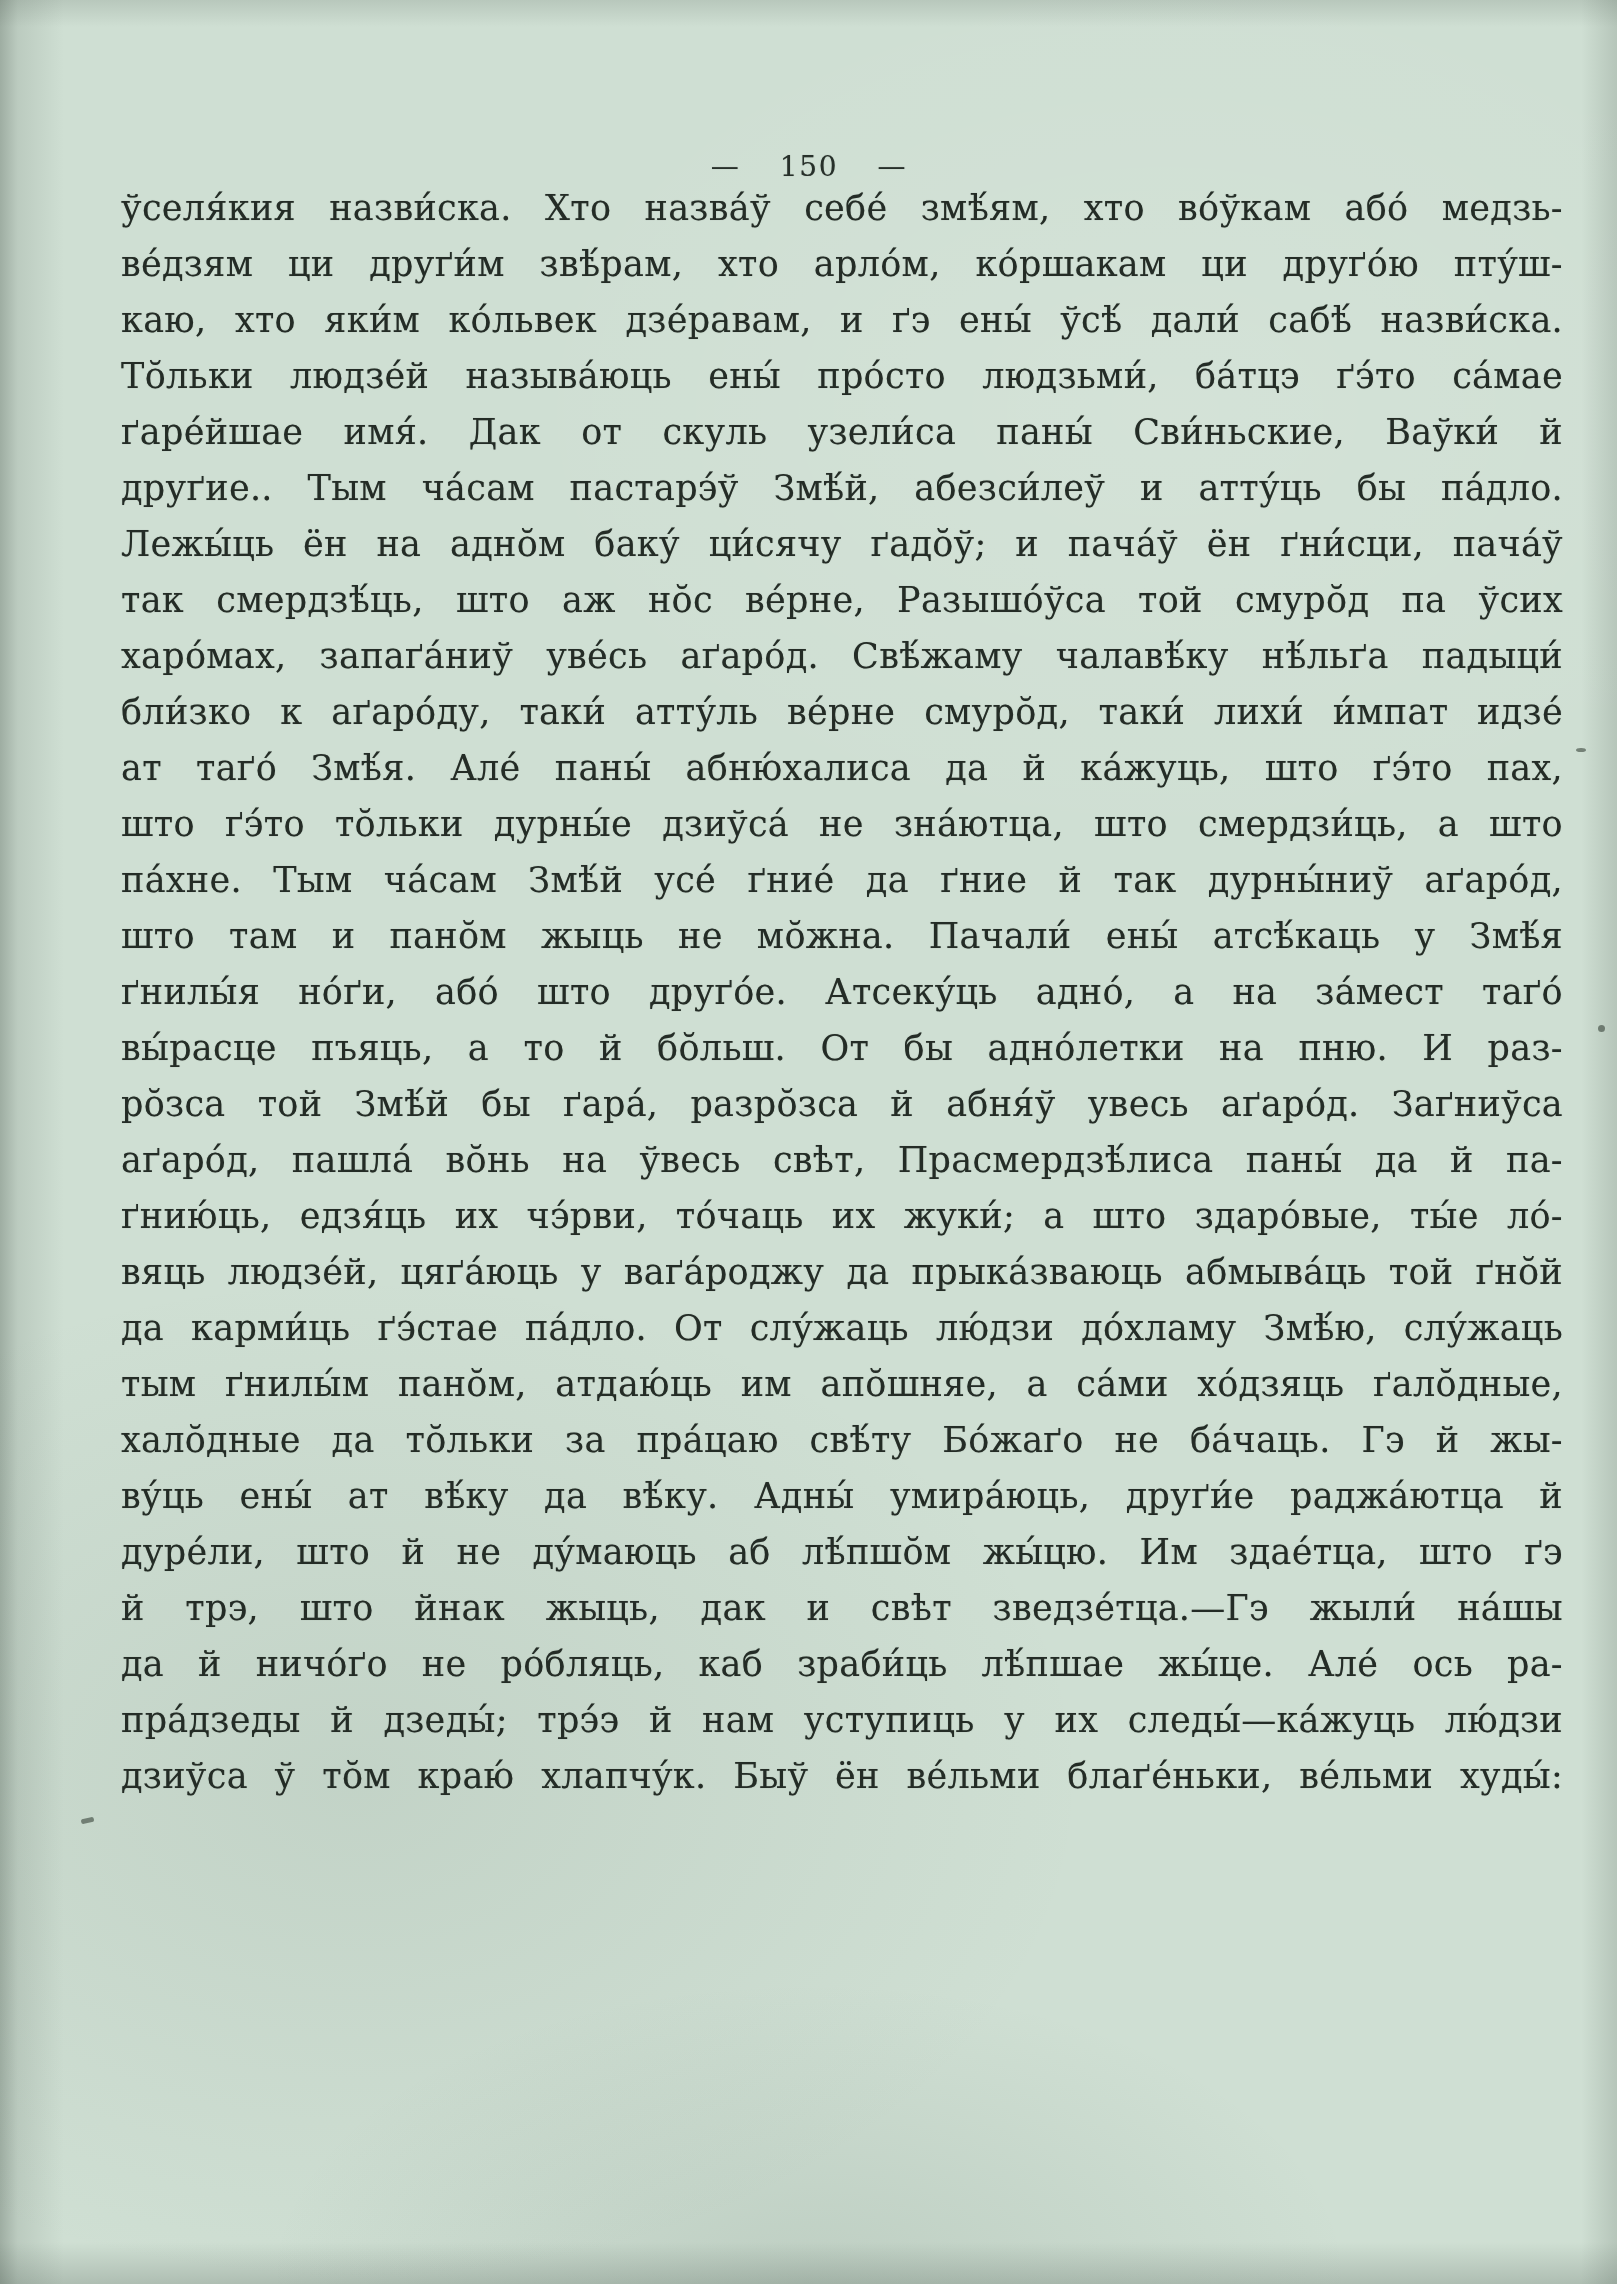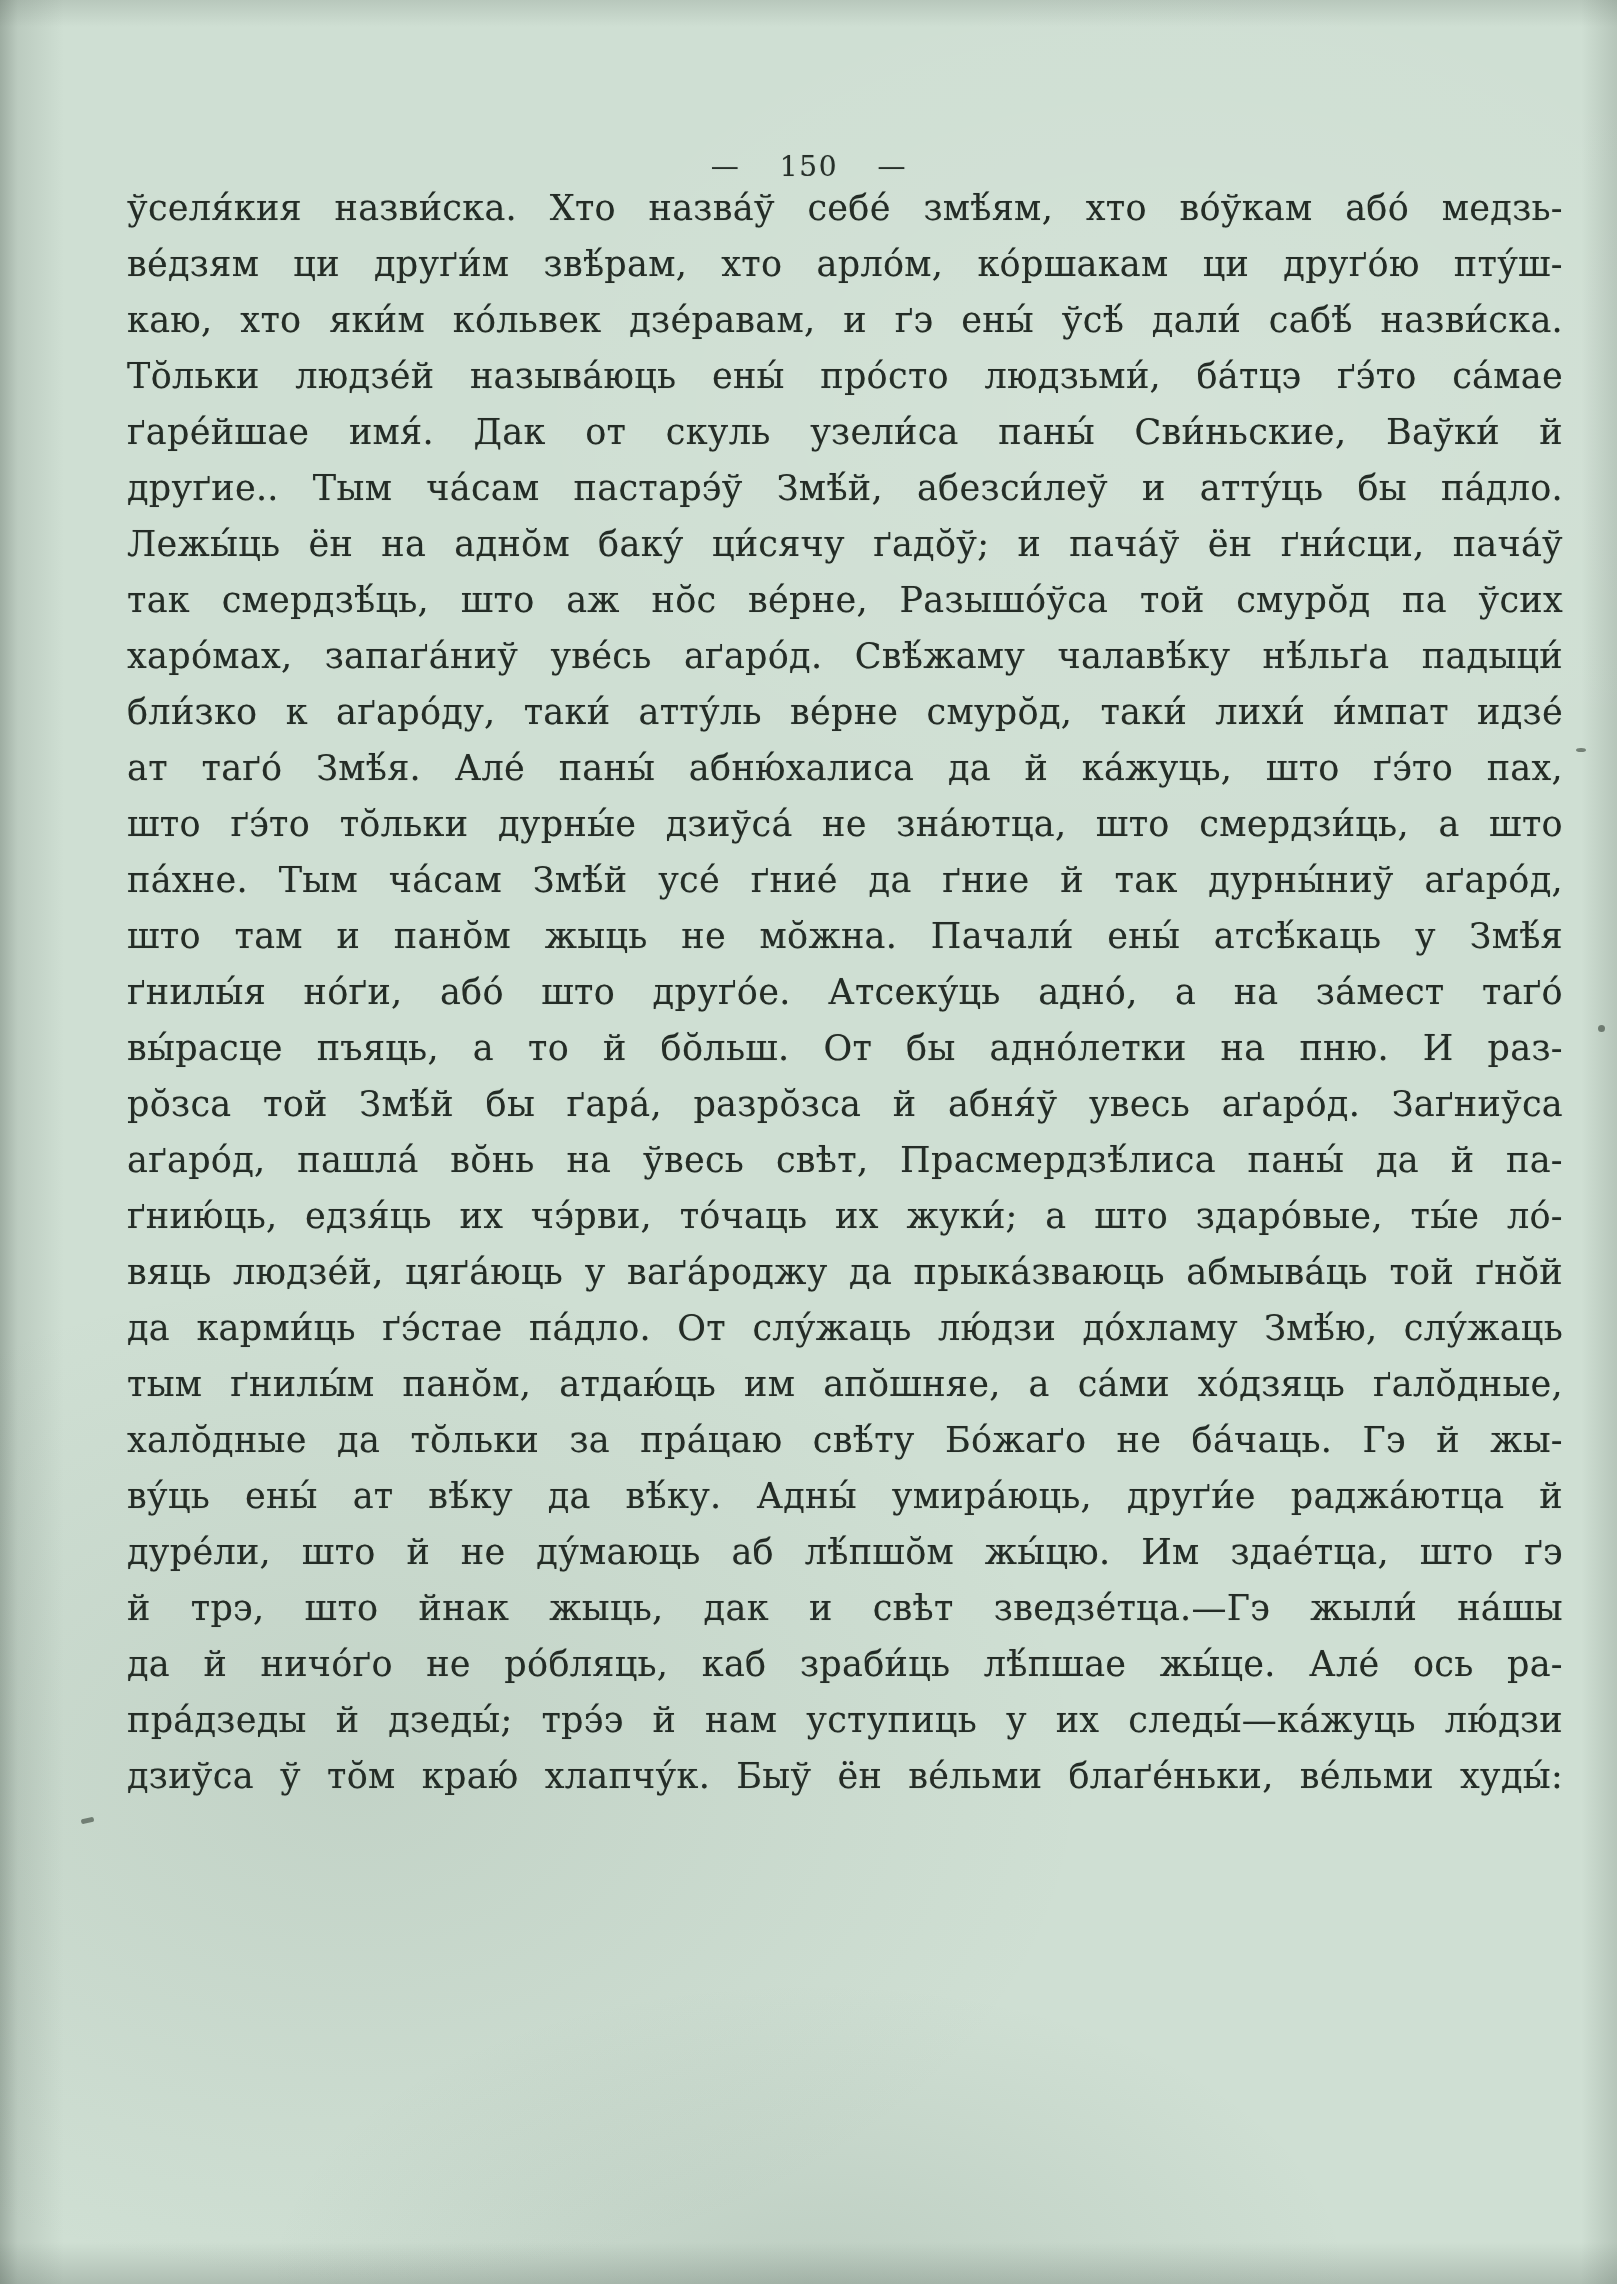--- a/index.html
+++ b/index.html
@@ -40,21 +40,20 @@
     line-height: 56px;
     color: #242c26;
     letter-spacing: 0.3px;
     text-shadow: 0 0 0.8px rgba(36,44,38,0.40);
   }
   .line {
     text-align: justify;
     text-align-last: justify;
     height: 56px;
     white-space: normal;
-    margin-left: 6px;
   }
   .speck {
     position: absolute;
     background: rgba(42,52,44,0.55);
     border-radius: 50%;
   }
   .speck.dash { border-radius: 2.4px; transform: rotate(-12deg); }
 </style>
 </head>
 <body>

